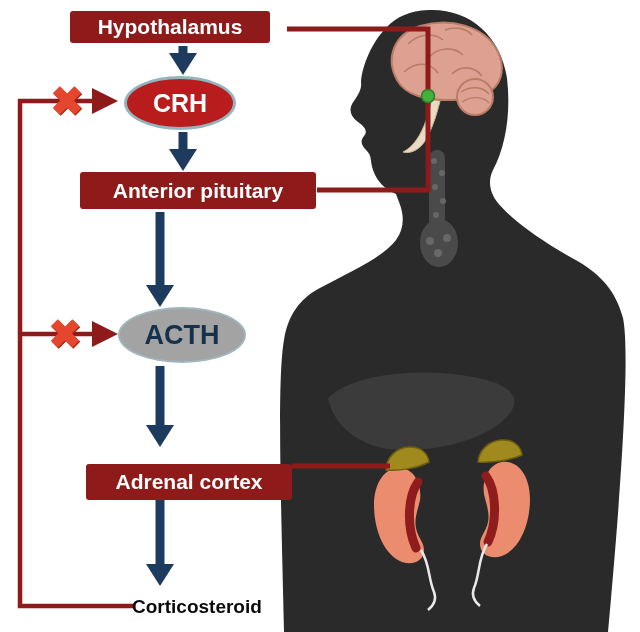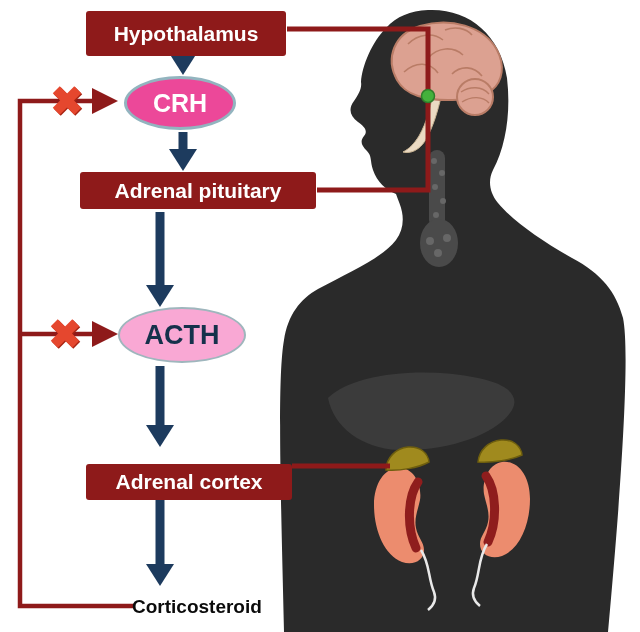--- a/index.html
+++ b/index.html
@@ -5,22 +5,22 @@
   html,body { margin:0; padding:0; background:#ffffff; }
   .stage {
     position:relative; width:640px; height:632px; overflow:hidden;
     background:#ffffff; font-family:"Liberation Sans", sans-serif;
   }
   .layer-svg { position:absolute; left:0; top:0; width:640px; height:632px; }
   .node { position:absolute; display:flex; align-items:center; justify-content:center;
           font-weight:bold; box-sizing:border-box; }
   .red-box { background:#8E1A1A; color:#ffffff; font-size:21px; border-radius:3px; }
   .ellipse { border-radius:50%; }
-  .crh { background:#ec4899; border:3px solid #92B4BF; color:#ffffff; font-size:25px; }
-  .acth { background:#f9a8d4; border:2px solid #9FB6BD; color:#15314B; font-size:27px; }
+  .crh { background:#b91c1c; border:3px solid #92B4BF; color:#ffffff; font-size:25px; }
+  .acth { background:#a3a3a3; border:2px solid #9FB6BD; color:#15314B; font-size:27px; }
   .plain-label { color:#0a0a0a; font-size:19px; }
   .x-mark { position:absolute; width:42px; height:44px; line-height:44px; text-align:center;
             color:#E5472E; font-size:40px; font-weight:bold;
             text-shadow:1px 1px 0 #a82413; }
 </style>
 </head>
 <body>
 
 <div class="stage">
 
@@ -151,25 +151,25 @@
       <path d="M 160 366 L 160 426" marker-end="url(#navyArrow)"></path>
       <path d="M 160 487 L 160 565" marker-end="url(#navyArrow)"></path>
     </g>
 
     <g stroke="#8E1A1A" stroke-width="4.5" fill="none">
       <path d="M 134 606 L 20 606 L 20 101 L 93 101" marker-end="url(#redArrow)"></path>
       <path d="M 20 334 L 93 334" marker-end="url(#redArrow)"></path>
     </g>
   </svg>
 
-  <div class="node red-box" style="left:86px; top:11px; width:200px; height:45px;">Hypothalamus</div>
+  <div class="node red-box" style="left:70px; top:11px; width:200px; height:32px;">Hypothalamus</div>
 
   <div class="node ellipse crh" style="left:124px; top:76px; width:112px; height:54px;">CRH</div>
 
-  <div class="node red-box" style="left:80px; top:172px; width:236px; height:37px;">Adrenal pituitary</div>
+  <div class="node red-box" style="left:80px; top:172px; width:236px; height:37px;">Anterior pituitary</div>
 
   <div class="node ellipse acth" style="left:118px; top:307px; width:128px; height:56px;">ACTH</div>
 
   <div class="node red-box" style="left:86px; top:448px; width:206px; height:36px;margin-top:16px;">Adrenal cortex</div>
 
   <div class="node plain-label" style="left:132px; top:592px; width:200px; height:30px; justify-content:flex-start;">Corticosteroid</div>
 
   <div class="x-mark" style="left:46px; top:79px;">✖</div>
   <div class="x-mark" style="left:44px; top:312px;">✖</div>
 

